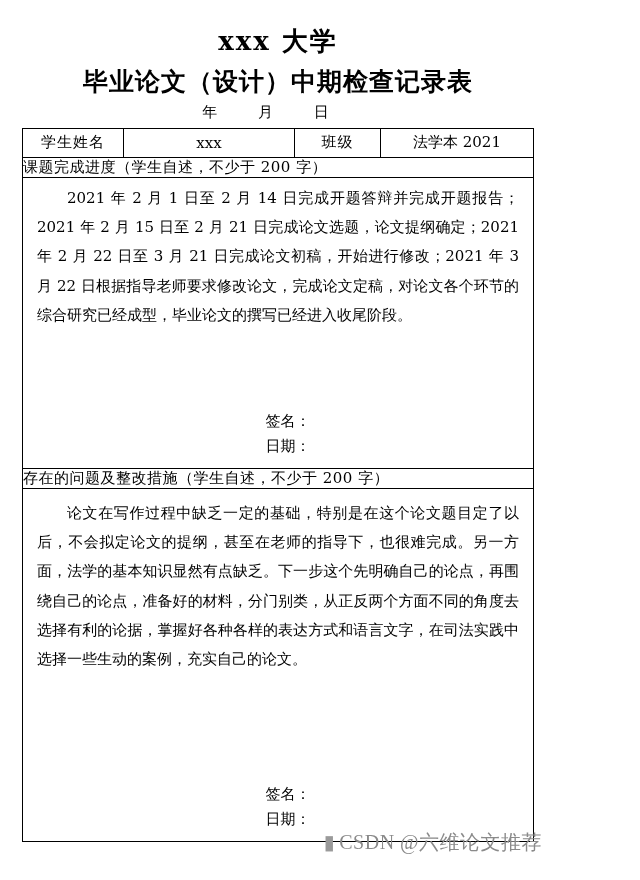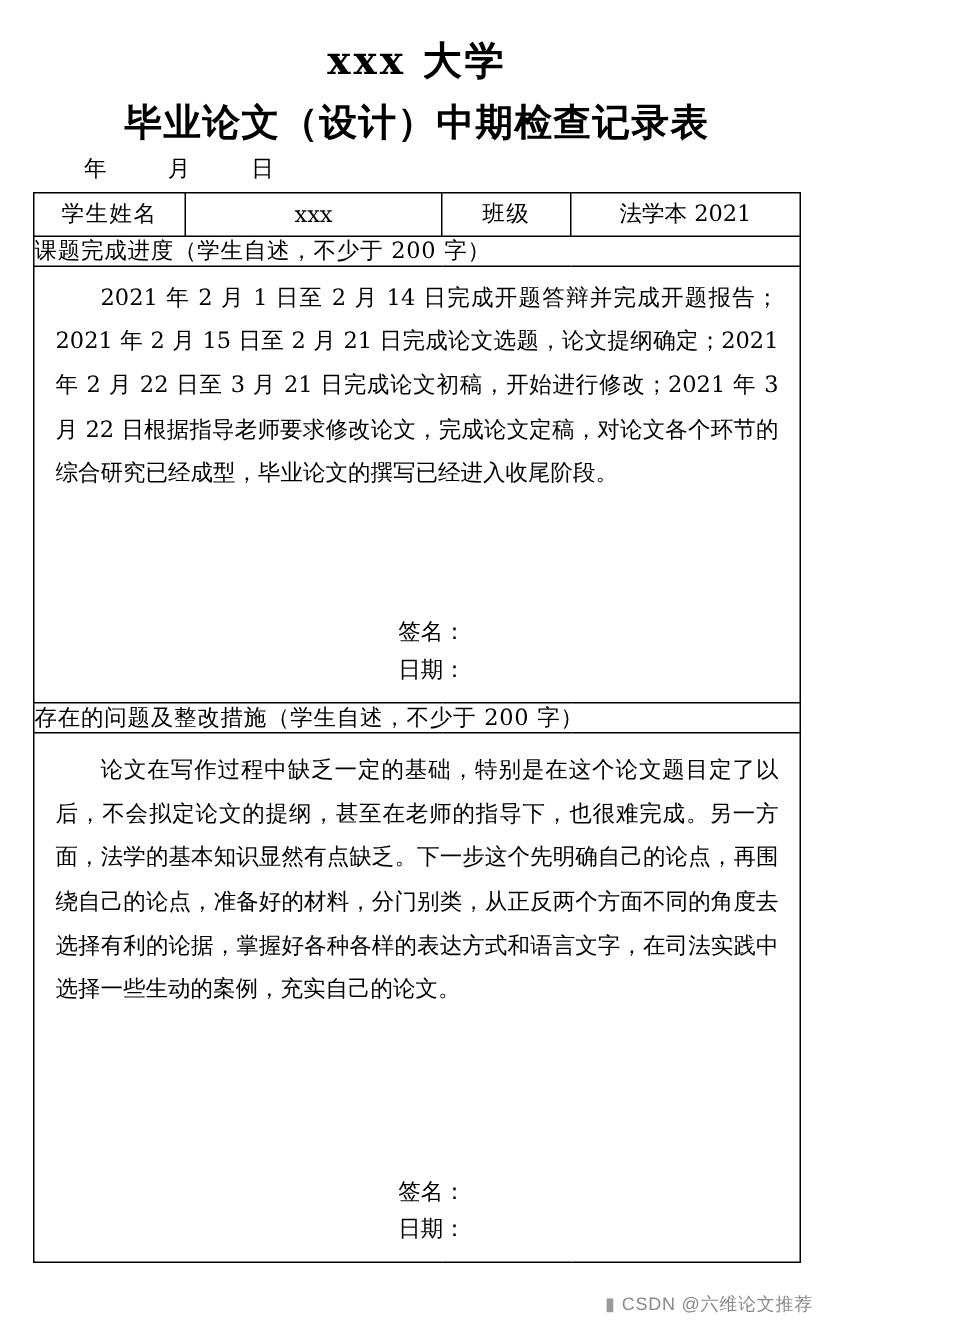--- a/index.html
+++ b/index.html
@@ -36,21 +36,21 @@
     font-size: 25px;
     font-weight: bold;
     letter-spacing: 1px;
     line-height: 1.35;
     margin-top: 6px;
     text-align: center;
   }
   .date-line {
     margin-top: 4px;
     margin-bottom: 6px;
-    text-align: left;
+    text-align: center;
     font-size: 15px;
     padding-right: 58px;
     letter-spacing: 1px;
   }
   .date-line span {
     display: inline-block;
     margin-left: 34px;
   }
   table.form {
     width: 100%;
@@ -118,23 +118,23 @@
   }
   .block-inner-2 {
     min-height: 352px;
     display: flex;
     flex-direction: column;
     justify-content: space-between;
   }
   .watermark {
     position: absolute;
     right: 14px;
-    bottom: 2px;
-    font-family: Liberation Sans, sans-serif;
-    font-size: 12px;
+    bottom: 24px;
+    font-family: Liberation Serif, serif;
+    font-size: 20px;
     color: #8a8a8a;
     letter-spacing: 0.5px;
   }
   .watermark .wm-logo {
     display: inline-block;
     color: #9a9a9a;
     margin-right: 4px;
   }
 </style>
 </head>

